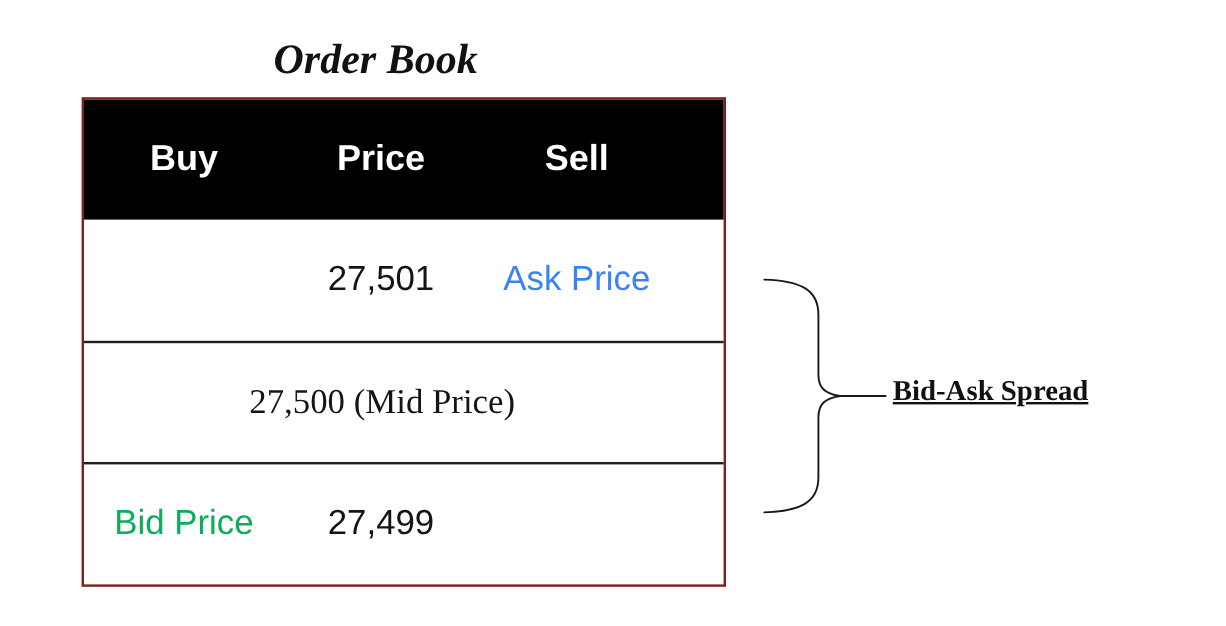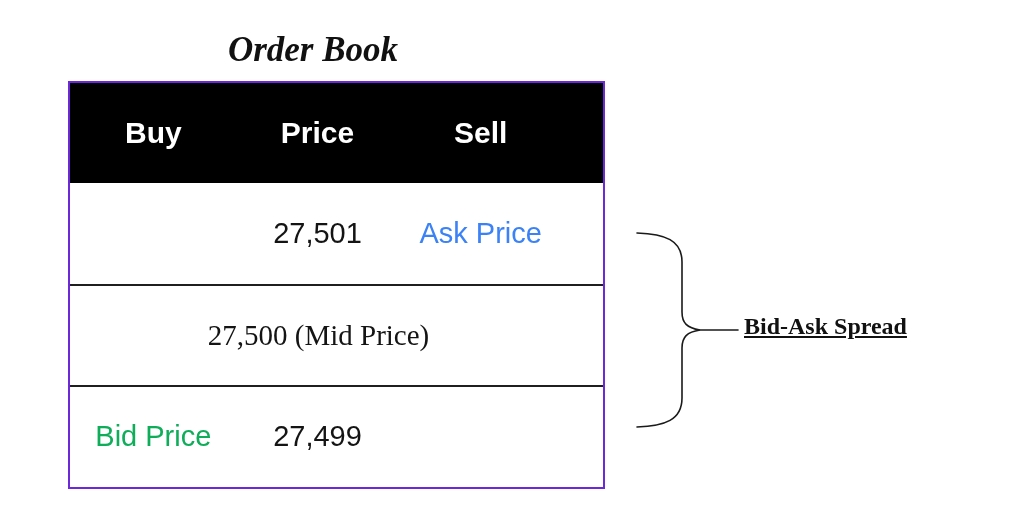--- a/index.html
+++ b/index.html
@@ -26,21 +26,21 @@
     color: #111111;
     white-space: nowrap;
     font-style: italic;
   }
   .orderbook-table {
     position: absolute;
     left: 68px;
     top: 81px;
     width: 537px;
     height: 408px;
-    border: 2px solid #6d28d9;
+    border: 2px solid #7f1d1d;
     box-sizing: border-box;
     background: #ffffff;
   }
   .thead {
     display: flex;
     height: 100px;
     background: #000000;
     color: #ffffff;
     font-weight: 700;
     font-size: 30px;

